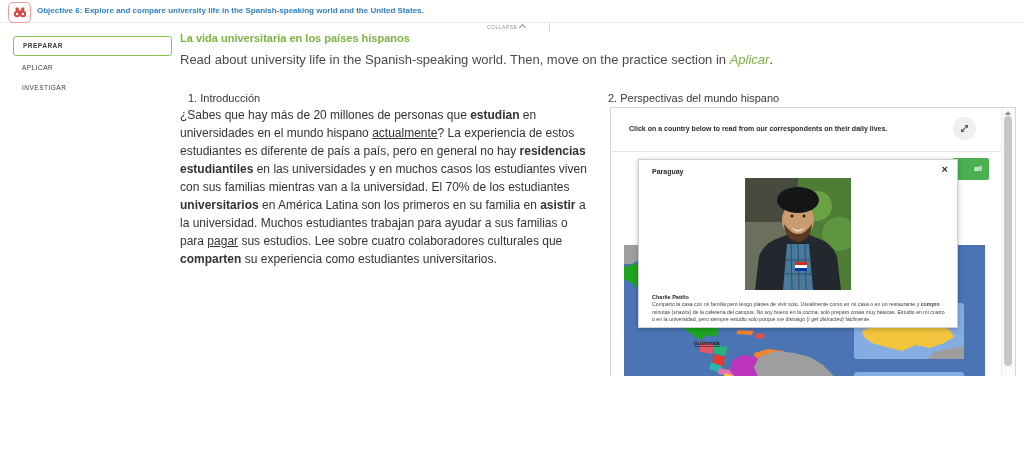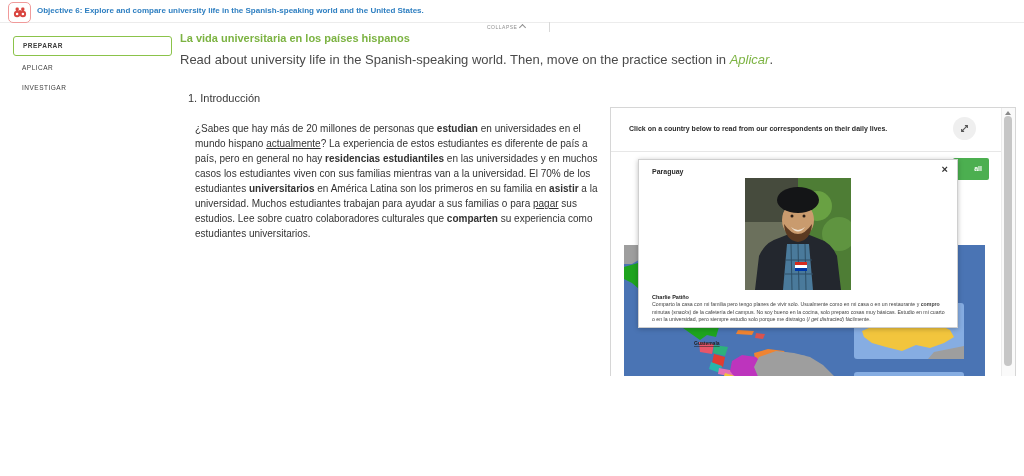--- a/index.html
+++ b/index.html
@@ -22,21 +22,21 @@
   .side-item{position:absolute;font-size:6.5px;letter-spacing:.5px;color:#3c3c3c;cursor:pointer;}
   .side-active{left:13px;top:36px;width:148px;height:18px;border:1px solid #8bc34a;border-radius:3px;
                line-height:18px;padding-left:9px;font-weight:bold;}
 
   
   .lesson-title{position:absolute;left:180px;top:32px;margin:0;font-size:11px;font-weight:bold;color:#7cb342;}
   .lesson-sub{position:absolute;left:180px;top:52px;margin:0;font-size:13px;color:#4a4a4a;}
   .green-link{color:#7cb342;font-style:italic;cursor:pointer;}
 
   .sec-head{position:absolute;margin:8px;font-size:11px;font-weight:400;color:#383838;}
-  .intro-p{position:absolute;left:180px;top:106px;width:414px;margin:15px;font-size:10px;line-height:1.5;color:#333;}
+  .intro-p{position:absolute;left:180px;top:106px;width:414px;margin:0;font-size:12px;line-height:1.5;color:#333;}
 
   
   .widget{position:absolute;left:610px;top:107px;width:404px;height:372px;border:1px solid #d6d6d6;background:#fff;}
   .w-instruction{position:absolute;left:18px;top:17px;width:300px;font-size:7px;font-weight:600;color:#2b2b2b;}
   .expand-btn{position:absolute;left:342px;top:9px;width:23px;height:23px;border-radius:50%;background:#efefef;
               display:flex;align-items:center;justify-content:center;cursor:pointer;}
   .w-div{position:absolute;left:0;top:43px;width:390px;height:1px;background:#e7e7e7;}
   .see-all{position:absolute;left:342px;top:50px;width:36px;height:22px;background:#4caf50;border-radius:2px;
            color:#fff;font-size:7px;font-weight:bold;text-align:right;line-height:22px;box-sizing:border-box;
            padding-right:7px;z-index:1;cursor:pointer;}
@@ -102,20 +102,21 @@
       <span>INVESTIGAR</span>
     </div>
   </nav>
 
   <h1 class="lesson-title">La vida universitaria en los países hispanos</h1>
   <p class="lesson-sub"><span>Read about university life in the Spanish-speaking world. Then, move on the practice section in </span><span class="green-link">Aplicar</span><span>.</span></p>
 
   <h2 class="sec-head" style="left:180px;top:84px;">1. Introducción</h2>
   <p class="intro-p"><span>¿Sabes que hay más de 20 millones de personas que </span><b>estudian</b><span> en universidades en el mundo hispano </span><u>actualmente</u><span>? La experiencia de estos estudiantes es diferente de país a país, pero en general no hay </span><b>residencias estudiantiles</b><span> en las universidades y en muchos casos los estudiantes viven con sus familias mientras van a la universidad. El 70% de los estudiantes </span><b>universitarios</b><span> en América Latina son los primeros en su familia en </span><b>asistir</b><span> a la universidad. Muchos estudiantes trabajan para ayudar a sus familias o para </span><u>pagar</u><span> sus estudios. Lee sobre cuatro colaboradores culturales que </span><b>comparten</b><span> su experiencia como estudiantes universitarios.</span></p>
 
+  <h2 class="sec-head" style="left:600px;top:84px;">2. Perspectivas del mundo hispano</h2>
 
   <div class="widget">
     <div class="w-instruction">Click on a country below to read from our correspondents on their daily lives.</div>
     <div class="expand-btn">
       <svg width="13" height="13" viewBox="0 0 16 16">
         <line x1="4.5" y1="11.5" x2="11.5" y2="4.5" stroke="#555" stroke-width="1.4"></line>
         <polyline points="8.5,4.5 11.5,4.5 11.5,7.5" fill="none" stroke="#555" stroke-width="1.4"></polyline>
         <polyline points="4.5,8.5 4.5,11.5 7.5,11.5" fill="none" stroke="#555" stroke-width="1.4"></polyline>
       </svg>
     </div>

